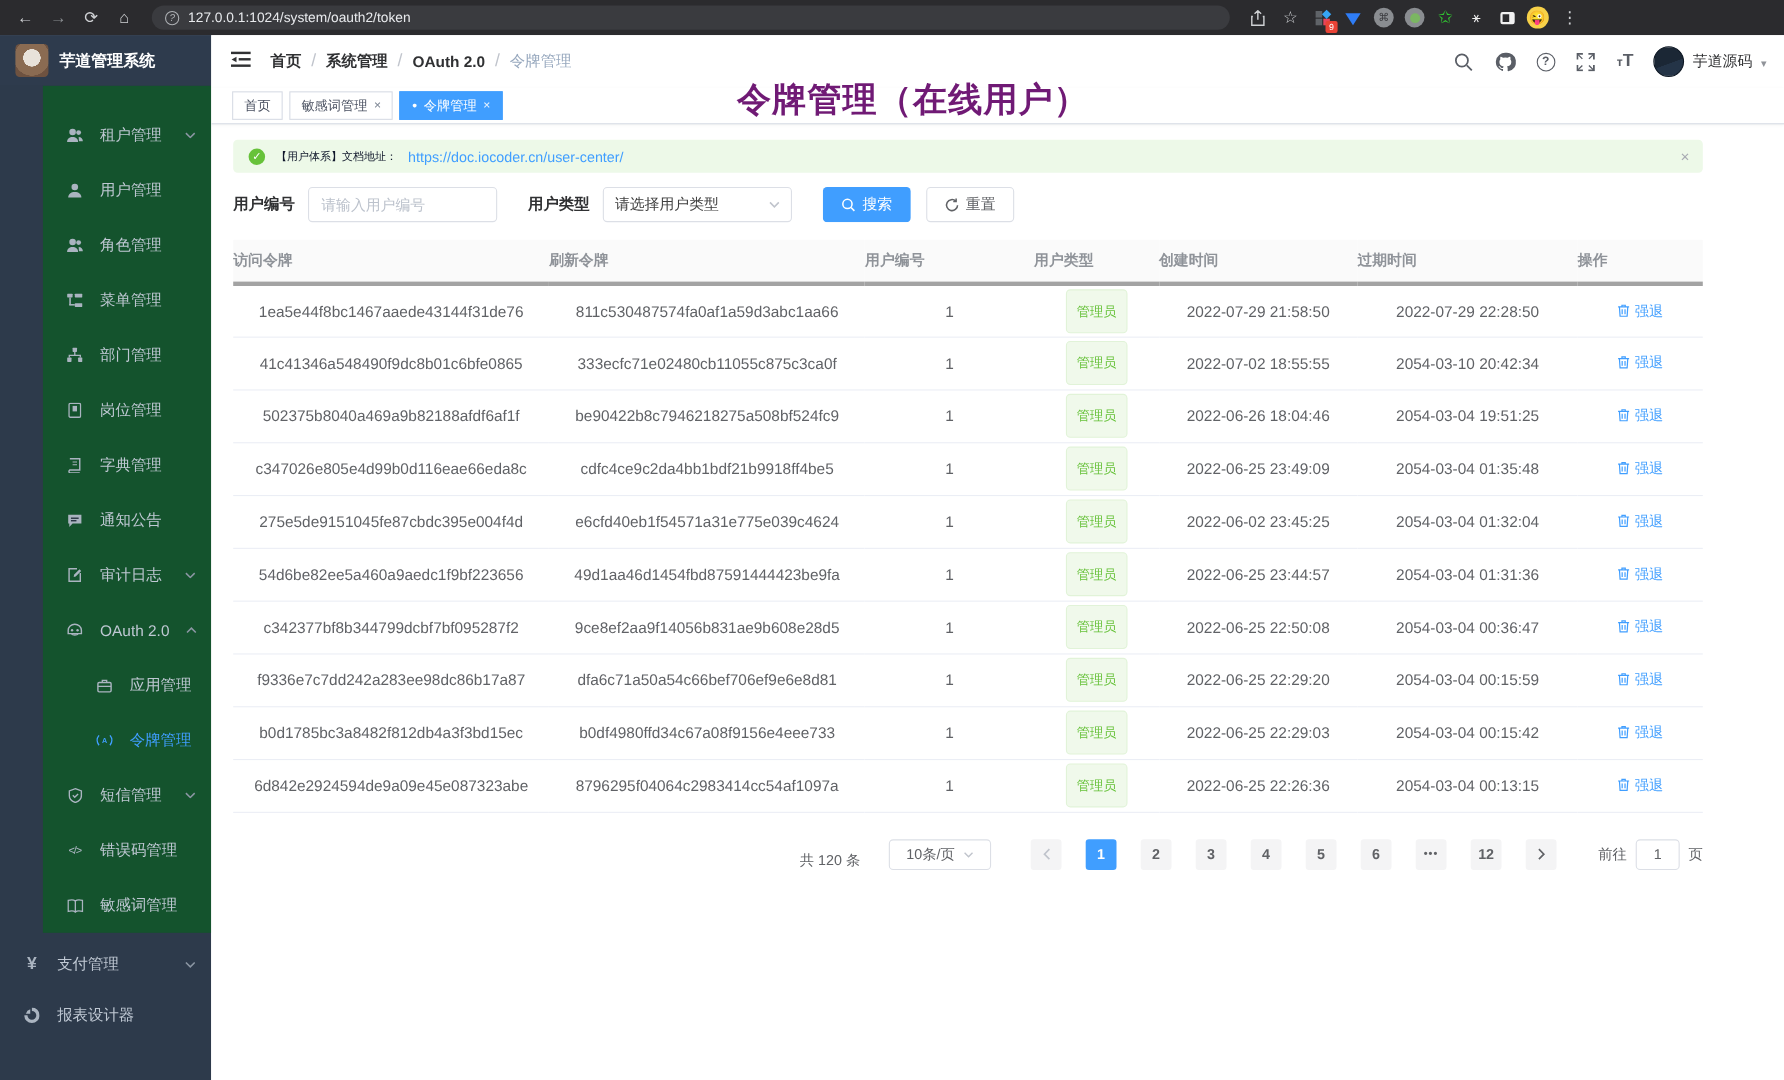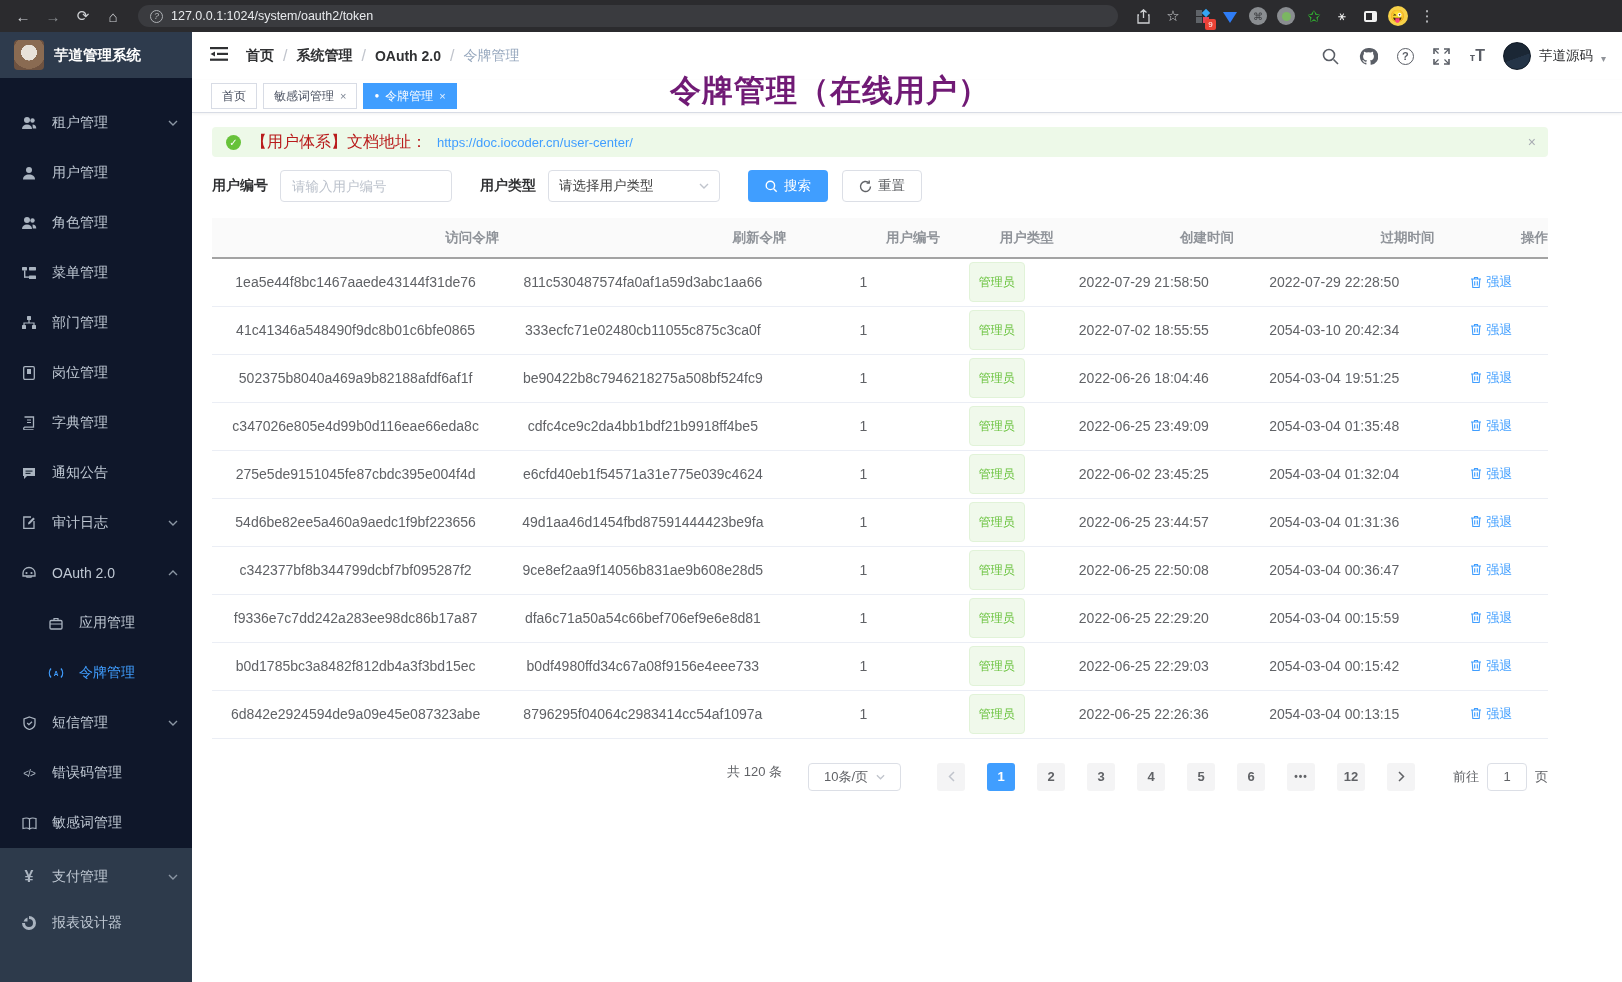--- a/index.html
+++ b/index.html
@@ -24,21 +24,21 @@
   .emoji-av { width:20px; height:20px; border-radius:50%; background:#f7d148; display:flex; align-items:center; justify-content:center; font-size:12px; }
 
   
   .app { display:flex; height:950px; }
 
   
   .sidebar { width:192px; background:#2d3a4b; color:#bfc8d3; flex:none; display:flex; flex-direction:column; }
   .logo-row { height:46px; background:#2e3b4d; display:flex; align-items:center; padding-left:14px; gap:10px; flex:none; }
   .logo-img { width:30px; height:30px; border-radius:4px; background:radial-gradient(circle at 50% 42%, #e8e2da 0 34%, #8a6b52 35% 70%, #6e5240 71%); flex:none; }
   .logo-title { color:#fff; font-size:14.5px; font-weight:bold; white-space:nowrap; }
-  .menu-scroll { background:#0f172a; padding-top:20px; }
+  .menu-scroll { background:#14532d; padding-top:20px;margin-left:39px; }
   .menu-item { height:50px; display:flex; align-items:center; padding:0 14px 0 21px; gap:15px; font-size:14px; cursor:pointer; white-space:nowrap; }
   .menu-item .mi-icon { width:16px; height:16px; flex:none; display:flex; align-items:center; justify-content:center; color:#aab4c0; font-size:13px; }
   .menu-item .mi-label { flex:1; }
   .menu-item .mi-caret { color:#8b96a3; flex:none; }
   .menu-item.child { padding-left:48px; }
   .menu-item.active, .menu-item.active .mi-icon { color:#409eff; }
 
   
   .main { flex:1; position:relative; background:#fff; display:flex; flex-direction:column; overflow:hidden; }
   .navbar { height:48px; display:flex; align-items:center; padding:0 16px 0 18px; flex:none; }
@@ -62,43 +62,43 @@
   .tag-tab.active { background:#409eff; border-color:#409eff; color:#fff; }
   .tag-tab.active .tab-close { color:#e8f3ff; }
   .tab-dot { font-size:8px; line-height:1; }
 
   .annotation { position:absolute; left:478px; top:38px; font-size:31px; font-weight:bold; color:#701a75; z-index:20; white-space:nowrap; letter-spacing:1px; }
 
   .content { padding:14px 74px 0 20px; flex:1; }
 
   .alert { height:30px; background:#edf9e8; border-radius:4px; display:flex; align-items:center; padding:0 14px; gap:10px; margin-bottom:13px; position:relative; }
   .alert-check { width:15px; height:15px; border-radius:50%; background:#67c23a; color:#fff; font-size:10px; display:flex; align-items:center; justify-content:center; flex:none; }
-  .alert-text { color:#b91c1c; font-size:16px; }
+  .alert-text { color:#0f172a; font-size:10px; }
   .alert-link { color:#409eff; font-size:13px; text-decoration:none; cursor:pointer; }
   .alert-close { position:absolute; right:12px; color:#a8abb2; font-size:14px; cursor:pointer; }
 
   .filter-row { display:flex; align-items:center; margin-bottom:16px; }
   .f-label { font-size:14px; font-weight:bold; color:#303133; margin-right:12px; }
   .f-input { width:172px; height:32px; border:1px solid #dcdfe6; border-radius:4px; padding:0 11px; font-size:13.5px; color:#606266; outline:none; margin-right:28px; font-family:"Liberation Sans", sans-serif; }
   .f-input::placeholder { color:#bcc2cc; }
   .f-select { width:172px; height:32px; border:1px solid #dcdfe6; border-radius:4px; padding:0 10px; display:flex; align-items:center; justify-content:space-between; color:#404040; font-size:13.5px; margin-right:28px; cursor:pointer; background:#fff; }
   .sel-caret { color:#c0c4cc; }
   .btn { height:32px; border-radius:4px; display:inline-flex; align-items:center; justify-content:center; gap:6px; font-size:13.5px; padding:0 16px; cursor:pointer; border:1px solid transparent; }
   .btn-primary { background:#409eff; color:#fff; margin-right:14px; }
   .btn-plain { background:#fff; border-color:#dcdfe6; color:#606266; }
 
   table { width:100%; border-collapse:collapse; }
-  thead th { height:40px; background:#fafafa; color:#8f9399; font-size:13.5px; font-weight:bold; border-bottom:2px solid #a3a3a3; text-align:right; }
+  thead th { height:40px; background:#fafafa; color:#8f9399; font-size:13.5px; font-weight:bold; border-bottom:4px solid #a3a3a3; text-align:left; }
   tbody td { height:48px; color:#606266; font-size:14px; border-bottom:1px solid #ebeef5; text-align:center; }
   .col-at { width:21.5%; } .col-rt { width:21.5%; } .col-uid { width:11.5%; } .col-ut { width:8.5%; }
   .col-ct { width:13.5%; } .col-et { width:15%; } .col-op { width:8.5%; }
   .tag-success { display:inline-block; background:#f0f9eb; border:1px solid #e1f3d8; color:#67c23a; font-size:12px; padding:12px 9px; border-radius:4px; line-height:1.2; }
   .action-link { color:#409eff; font-size:13px; display:inline-flex; align-items:center; gap:4px; cursor:pointer; text-decoration:none; }
 
-  .pager { display:flex; align-items:flex-start; justify-content:flex-end; gap:22px; margin-top:24px; color:#606266; font-size:13px; }
+  .pager { display:flex; align-items:flex-end; justify-content:flex-end; gap:22px; margin-top:24px; color:#606266; font-size:13px; }
   .pg-total { margin-right:4px; }
   .pg-size { width:93px; height:28px; border:1px solid #dcdfe6; border-radius:4px; display:flex; align-items:center; justify-content:center; gap:8px; color:#606266; cursor:pointer; margin-right:14px; }
   .pg-btn { min-width:28px; height:28px; background:#f4f4f5; border-radius:3px; display:flex; align-items:center; justify-content:center; font-size:13px; font-weight:bold; color:#606266; cursor:pointer; padding:0 4px; }
   .pg-btn.disabled { color:#c0c4cc; cursor:default; }
   .pg-btn.active { background:#409eff; color:#fff; }
   .pg-goto { display:flex; align-items:center; gap:8px; margin-left:16px; }
   .pg-input { width:40px; height:28px; border:1px solid #dcdfe6; border-radius:4px; text-align:center; font-size:13px; color:#606266; outline:none; font-family:"Liberation Sans", sans-serif; }
   svg { display:block; }
 </style>
 </head>

